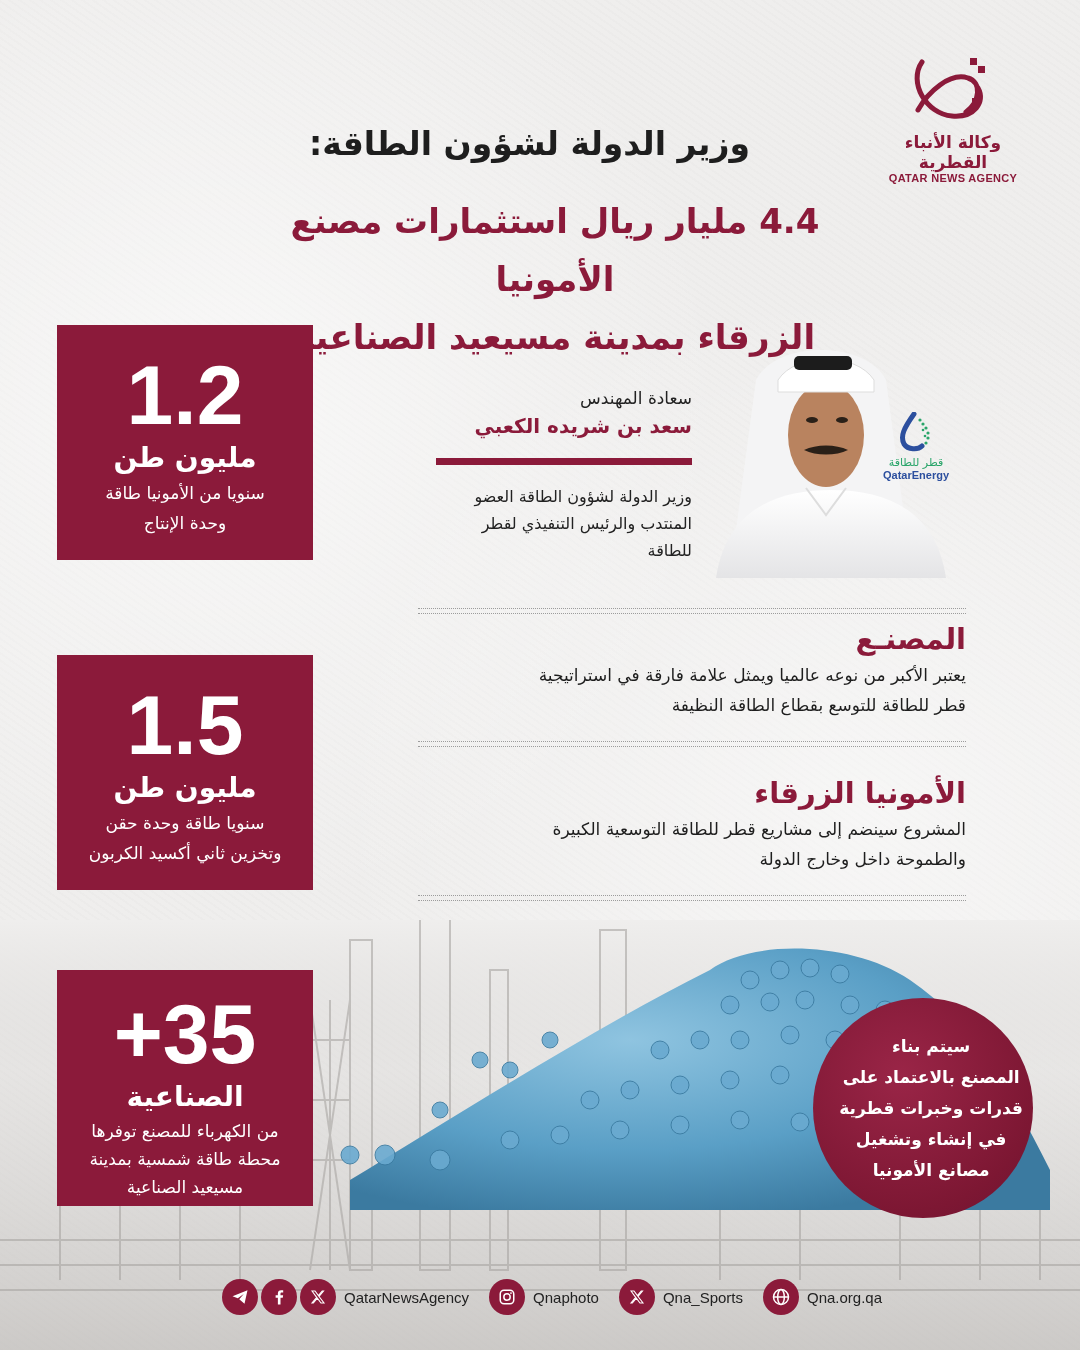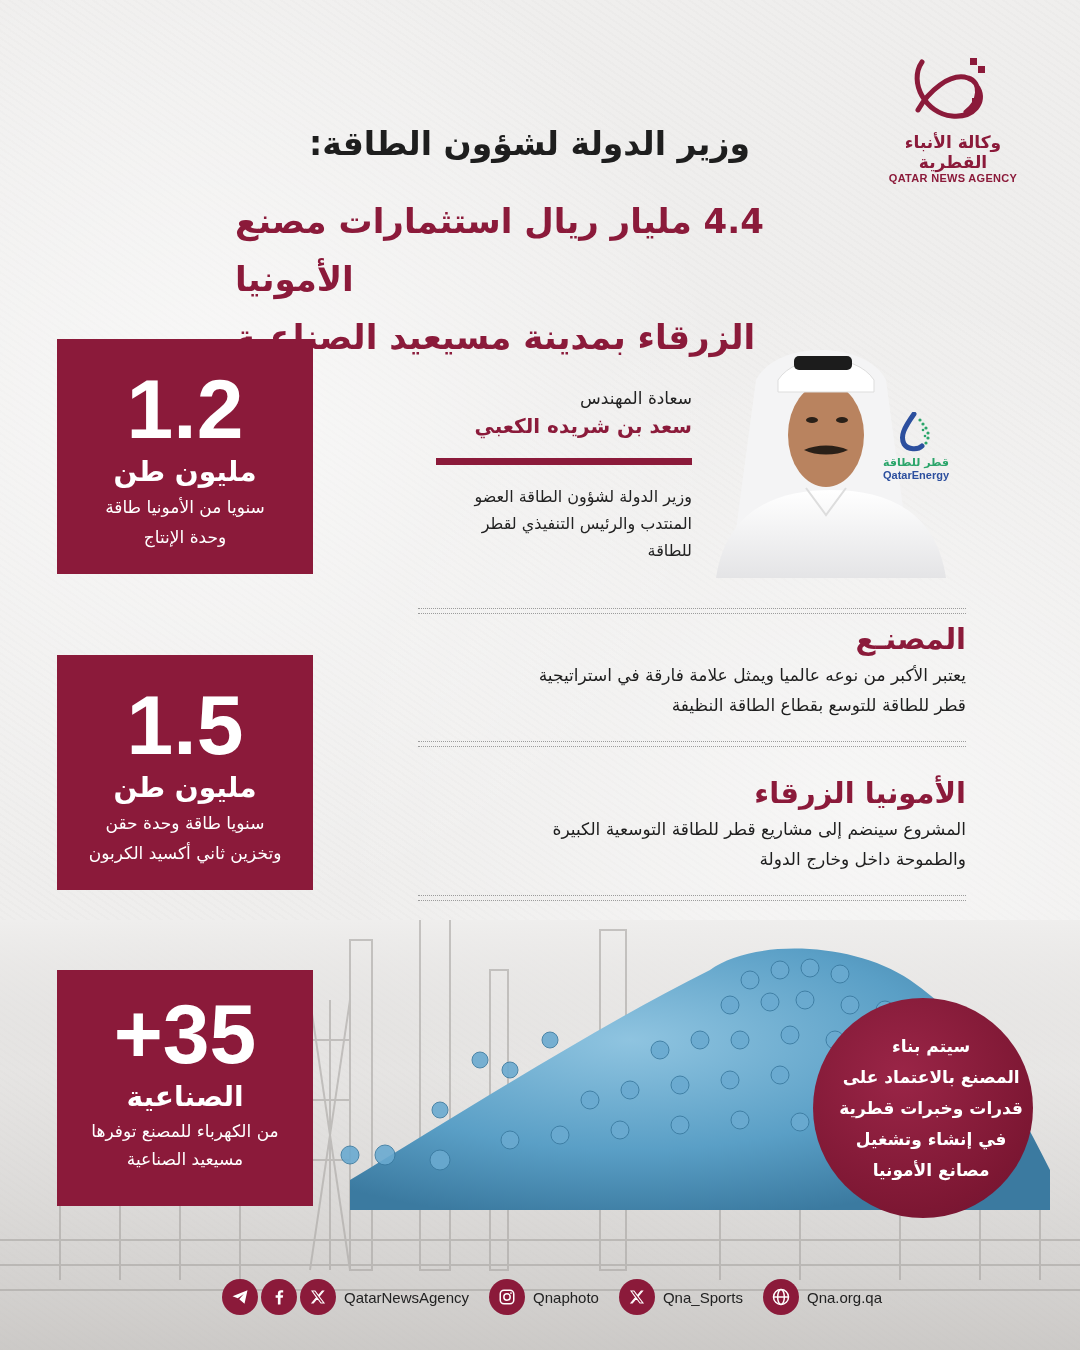--- a/index.html
+++ b/index.html
@@ -17,38 +17,38 @@
   .abs { position: absolute; }
 
   
   .logo { left: 868px; top: 52px; width: 170px; text-align: center; }
   .logo svg { display: block; margin: 0 auto; }
   .logo-ar { font-size: 17px; font-weight: bold; color: #8b1a3a; direction: rtl; margin-top: 2px; }
   .logo-en { font-family: "Liberation Sans", sans-serif; font-size: 11px; font-weight: bold; color: #8b1a3a; letter-spacing: 0.3px; }
 
   
   .kicker { right: 330px; top: 124px; font-size: 33px; font-weight: bold; color: #1e1e1e; direction: rtl; }
-  .headline { right: 205px; top: 192px; width: 640px; text-align: left; direction: rtl; font-size: 34px; font-weight: bold; line-height: 58px; color: #8b1a3a; }
+  .headline { right: 205px; top: 192px; width: 640px; text-align: center; direction: rtl; font-size: 34px; font-weight: bold; line-height: 58px; color: #8b1a3a; }
 
   
   .stat { left: 57px; width: 256px; background: #8b1a3a; color: #fff; text-align: center; direction: rtl; }
   .stat .num { font-family: "Liberation Sans", sans-serif; font-weight: bold; font-size: 84px; line-height: 84px; margin-top: 28px; direction: ltr; }
   .stat .unit { font-size: 28px; font-weight: bold; margin-top: 4px; }
   .stat .desc { font-size: 17px; line-height: 30px; margin-top: 4px; padding: 0 12px; }
 
   
   .minister { right: 388px; top: 388px; width: 280px; text-align: right; direction: rtl; }
   .m-title { font-size: 17px; color: #222; }
   .m-name { font-size: 20px; font-weight: bold; color: #8b1a3a; margin-top: 6px; }
   .m-rule { height: 7px; background: #8b1a3a; margin-top: 20px; width: 256px; margin-left: auto; }
   .m-role { font-size: 16px; line-height: 27px; color: #222; margin-top: 18px; }
 
   .portrait { left: 716px; top: 340px; width: 230px; height: 238px; }
   .qe-logo { left: 880px; top: 412px; width: 72px; text-align: center; }
-  .qe-ar { font-size: 11px; color: #2aa56a; font-weight: bold; direction: rtl; }
+  .qe-ar { font-size: 11px; color: #2aa56a; font-weight: normal; direction: rtl; }
   .qe-en { font-family: "Liberation Sans", sans-serif; font-size: 11px; font-weight: bold; color: #2c4f9e; }
 
   
   .divider { left: 418px; width: 548px; height: 6px; border-top: 1px dotted #9c9c9c; border-bottom: 1px dotted #9c9c9c; }
 
   
   .section { right: 114px; width: 580px; direction: rtl; text-align: right; }
   .sec-title { font-size: 29px; font-weight: bold; color: #8b1a3a; }
   .sec-body { font-size: 17px; line-height: 30px; color: #1e1e1e; margin-top: 4px; }
 
@@ -109,21 +109,21 @@
   <div class="logo-ar">وكالة الأنباء القطرية</div>
   <div class="logo-en">QATAR NEWS AGENCY</div>
 </div>
 
 <div class="abs kicker">وزير الدولة لشؤون الطاقة:</div>
 <div class="abs headline">
   <div>4.4 مليار ريال استثمارات مصنع الأمونيا</div>
   <div>الزرقاء بمدينة مسيعيد الصناعية</div>
 </div>
 
-<div class="abs stat" style="top:339px;height:235px;">
+<div class="abs stat" style="top:325px;height:235px;">
   <div class="num">1.2</div>
   <div class="unit">مليون طن</div>
   <div class="desc">
     <div>سنويا من الأمونيا طاقة</div>
     <div>وحدة الإنتاج</div>
   </div>
 </div>
 
 <div class="abs stat" style="top:655px;height:235px;">
   <div class="num">1.5</div>
@@ -132,20 +132,21 @@
     <div>سنويا طاقة وحدة حقن</div>
     <div>وتخزين ثاني أكسيد الكربون</div>
   </div>
 </div>
 
 <div class="abs stat" style="top:970px;height:236px;">
   <div class="num" style="margin-top:22px;">+35</div>
   <div class="unit">الصناعية</div>
   <div class="desc" style="line-height:28px;">
     <div>من الكهرباء للمصنع توفرها</div>
+    <div>محطة طاقة شمسية بمدينة</div>
     <div>مسيعيد الصناعية</div>
   </div>
 </div>
 
 <div class="abs minister">
   <div class="m-title">سعادة المهندس</div>
   <div class="m-name">سعد بن شريده الكعبي</div>
   <div class="m-rule"></div>
   <div class="m-role">
     <div>وزير الدولة لشؤون الطاقة العضو</div>

